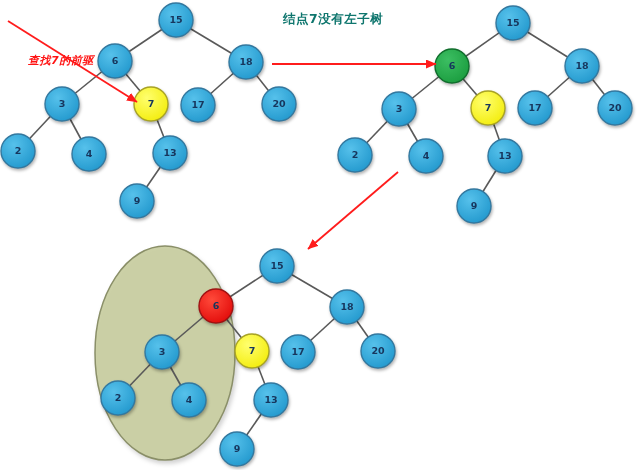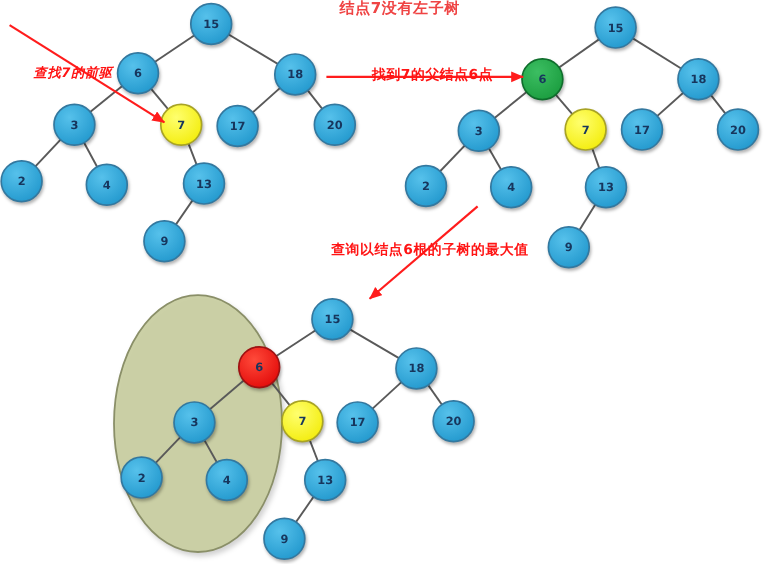--- a/index.html
+++ b/index.html
@@ -156,17 +156,15 @@
         <text x="189" y="403.4" class="node-label" fill="#17365D">4</text>
         <circle cx="271" cy="400" r="17" fill="url(#g-blue)" stroke="#33789F" stroke-width="1.4" class="node-shadow"></circle>
         <text x="271" y="403.4" class="node-label" fill="#17365D">13</text>
         <circle cx="237" cy="449" r="17" fill="url(#g-blue)" stroke="#33789F" stroke-width="1.4" class="node-shadow"></circle>
         <text x="237" y="452.4" class="node-label" fill="#17365D">9</text>
       </g>
       <line x1="8" y1="21" x2="137" y2="102" stroke="#FF1C1C" stroke-width="1.8" marker-end="url(#arrowhead)"></line>
       <line x1="272" y1="64" x2="436" y2="64" stroke="#FF1C1C" stroke-width="1.8" marker-end="url(#arrowhead)"></line>
       <line x1="398" y1="172" x2="308" y2="249" stroke="#FF1C1C" stroke-width="1.8" marker-end="url(#arrowhead)"></line>
     </svg>
-  <div class="annotation" id="ann-title" style="left: 283px; top: 0; color: #ef4444; font-size: 12.5px;">结点7没有左子树</div>
+  <div class="annotation" id="ann-title" style="left: 283px; top: 12px; color: #0f766e; font-size: 12.5px;">结点7没有左子树</div>
   <div class="annotation" id="ann-0" style="left: 28px; top: 55px; color: rgb(255, 20, 20); font-size: 11px; font-style: italic;">查找7的前驱</div>
-  <div class="annotation" id="ann-1" style="left: 310px; top: 56px; color: rgb(255, 20, 20); font-size: 11.5px;">找到7的父结点6点</div>
-  <div class="annotation" id="ann-2" style="left: 276px; top: 202px; color: rgb(255, 20, 20); font-size: 11.5px;">查询以结点6根的子树的最大值</div>
 </div>
 
 </body></html>

